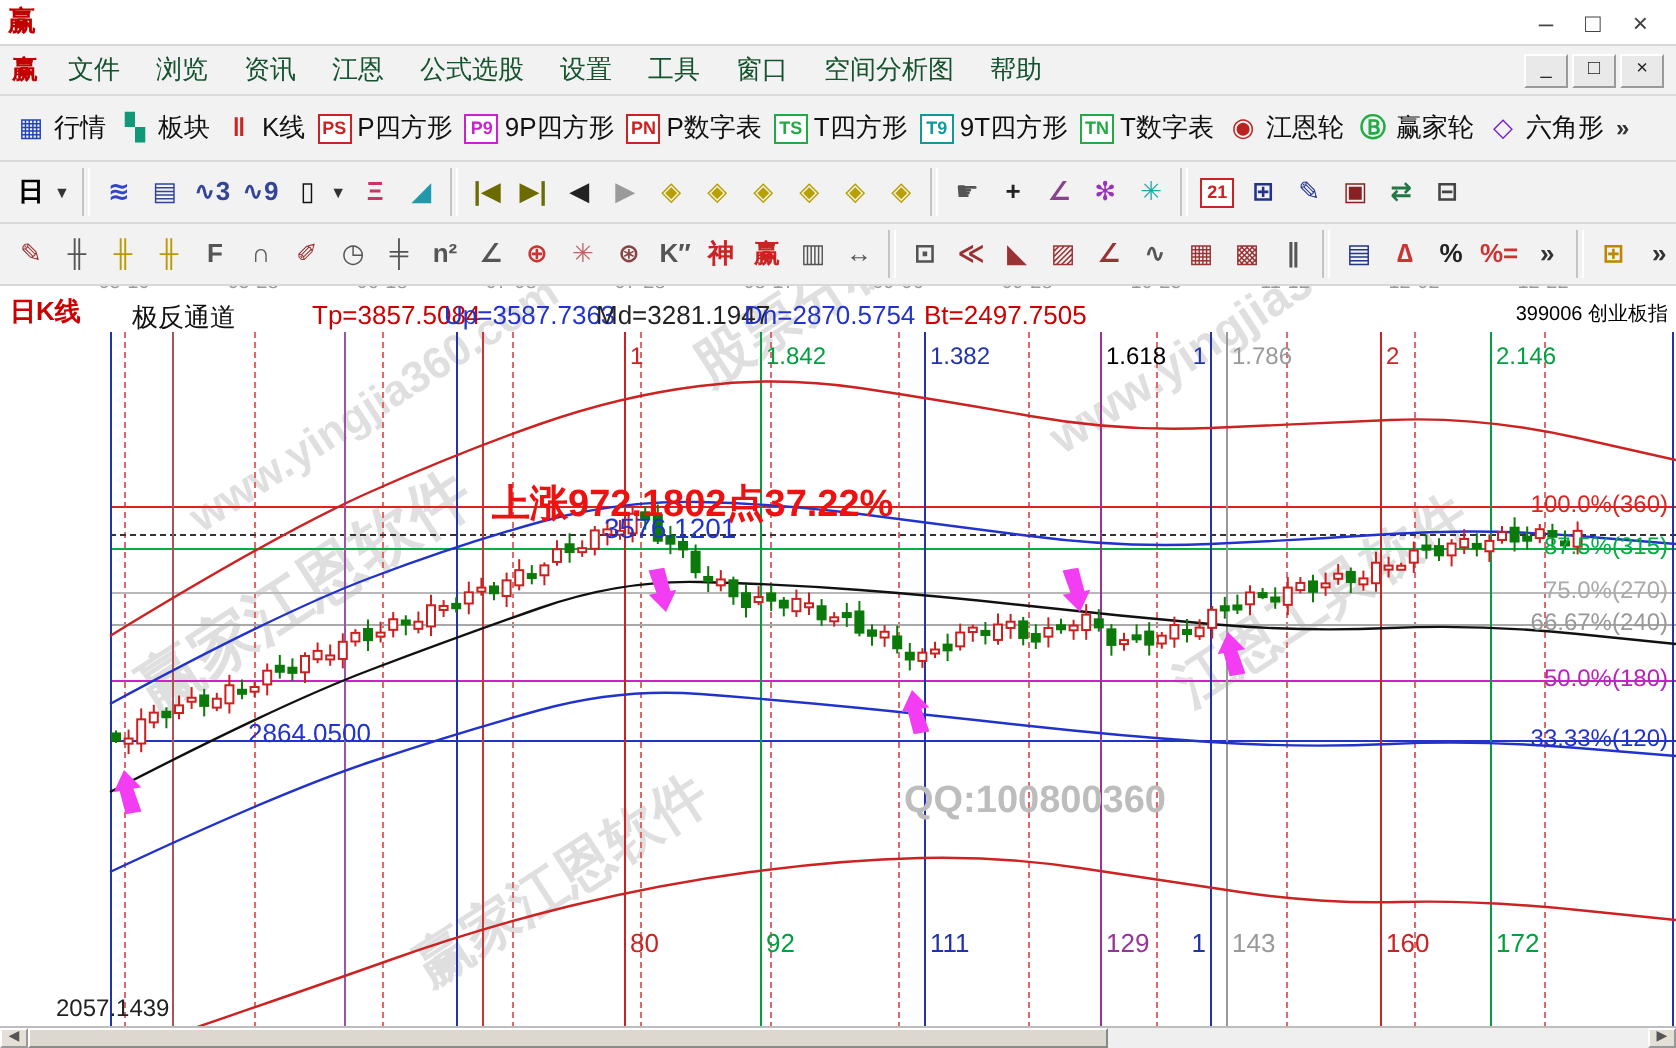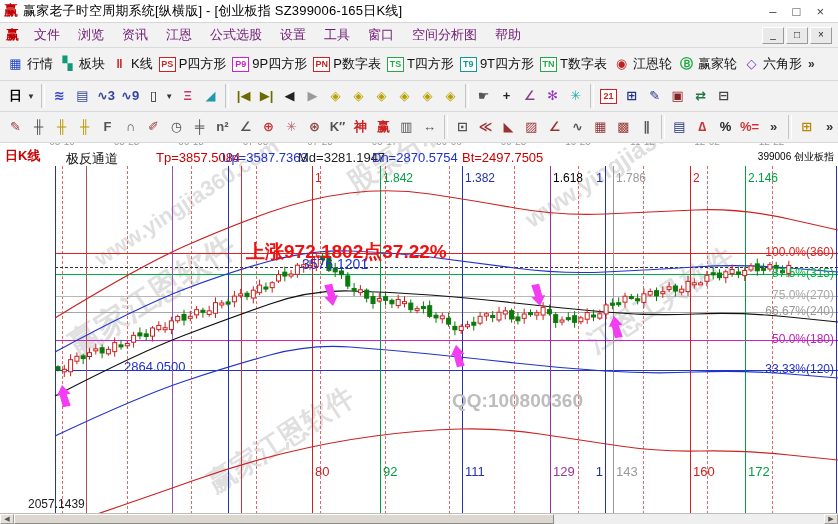--- a/index.html
+++ b/index.html
@@ -8,21 +8,21 @@
   
   .titlebar{position:relative;z-index:10;height:22px;background:#fff;border-bottom:1px solid #d6d6d6;
             display:flex;align-items:center;padding:0 4px;font-size:13px;color:#000;}
   .win-logo{color:#c00000;font-weight:bold;font-size:14px;margin-right:5px;}
   .title{letter-spacing:.2px;}
   .win-controls{margin-left:auto;display:flex;gap:16px;padding-right:10px;color:#444;font-size:13px;}
   .win-controls span{cursor:default;}
   .menubar{position:relative;z-index:10;height:24px;background:#f2f2f2;border-bottom:1px solid #dadada;
            display:flex;align-items:center;font-size:13px;padding:0 3px;}
   .menu-logo{color:#c00000;font-weight:bold;margin:0 6px 0 3px;}
-  .menu-item{padding:0 9px;color:#701a75;}
+  .menu-item{padding:0 9px;color:#14532d;}
   .child-controls{margin-left:auto;display:flex;gap:2px;padding-right:3px;}
   .cbtn{width:20px;height:15px;background:#e9e9e9;border:1px solid;border-color:#fff #9a9a9a #9a9a9a #fff;
         font-size:10px;line-height:13px;text-align:center;color:#222;}
   .toolbar{position:relative;z-index:10;background:#f2f2f2;display:flex;align-items:center;
            padding:1px 4px;border-bottom:1px solid #d8d8d8;overflow:hidden;}
   #toolbar1{height:30px;}
   #toolbar2{height:28px;}
   #toolbar3{height:28px;}
   .tbtn{display:inline-flex;align-items:center;gap:3px;padding:1px 3px;color:#111;white-space:nowrap;flex:0 0 auto;}
   .tlabel{font-size:13px;}
@@ -390,21 +390,20 @@
     <span class="ind-part" style="left: 462px; color: rgb(204, 0, 0);">Bt=2497.7505</span>
     <div class="anno" style="left: 246px; top: 239px; font-size: 19px; color: rgb(238, 17, 17); font-weight: bold;">上涨972.1802点37.22%</div>
     <div class="anno" style="left: 302px; top: 256px; font-size: 14px; color: rgb(34, 51, 204);">3576.1201</div>
     <div class="anno" style="left: 124px; top: 359px; font-size: 13px; color: rgb(34, 51, 204);">2864.0500</div>
     <div class="anno" style="left: 452px; top: 390px; font-size: 19px; color: rgb(189, 189, 189); font-weight: bold;">QQ:100800360</div>
     <div class="anno" style="left: 28px; top: 497px; font-size: 12px; color: rgb(34, 34, 34);">2057.1439</div>
   </div>
 
 <div class="titlebar">
   <span class="win-logo">赢</span>
-  <span class="title">赢家老子时空周期系统[纵横版] - [创业板指  SZ399006-165日K线]</span>
   <span class="win-controls">
     <span>–</span>
     <span>□</span>
     <span>×</span>
   </span>
 </div>
 
 <div class="menubar">
   <span class="menu-logo">赢</span>
   <span style="display:flex">

